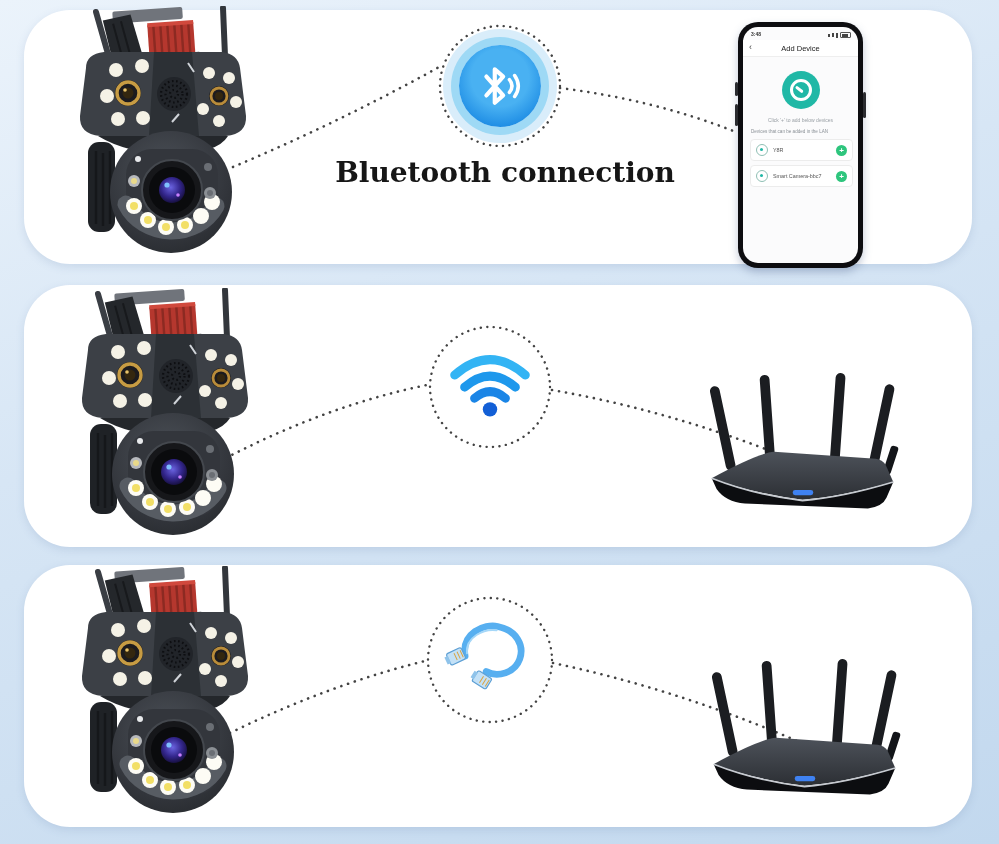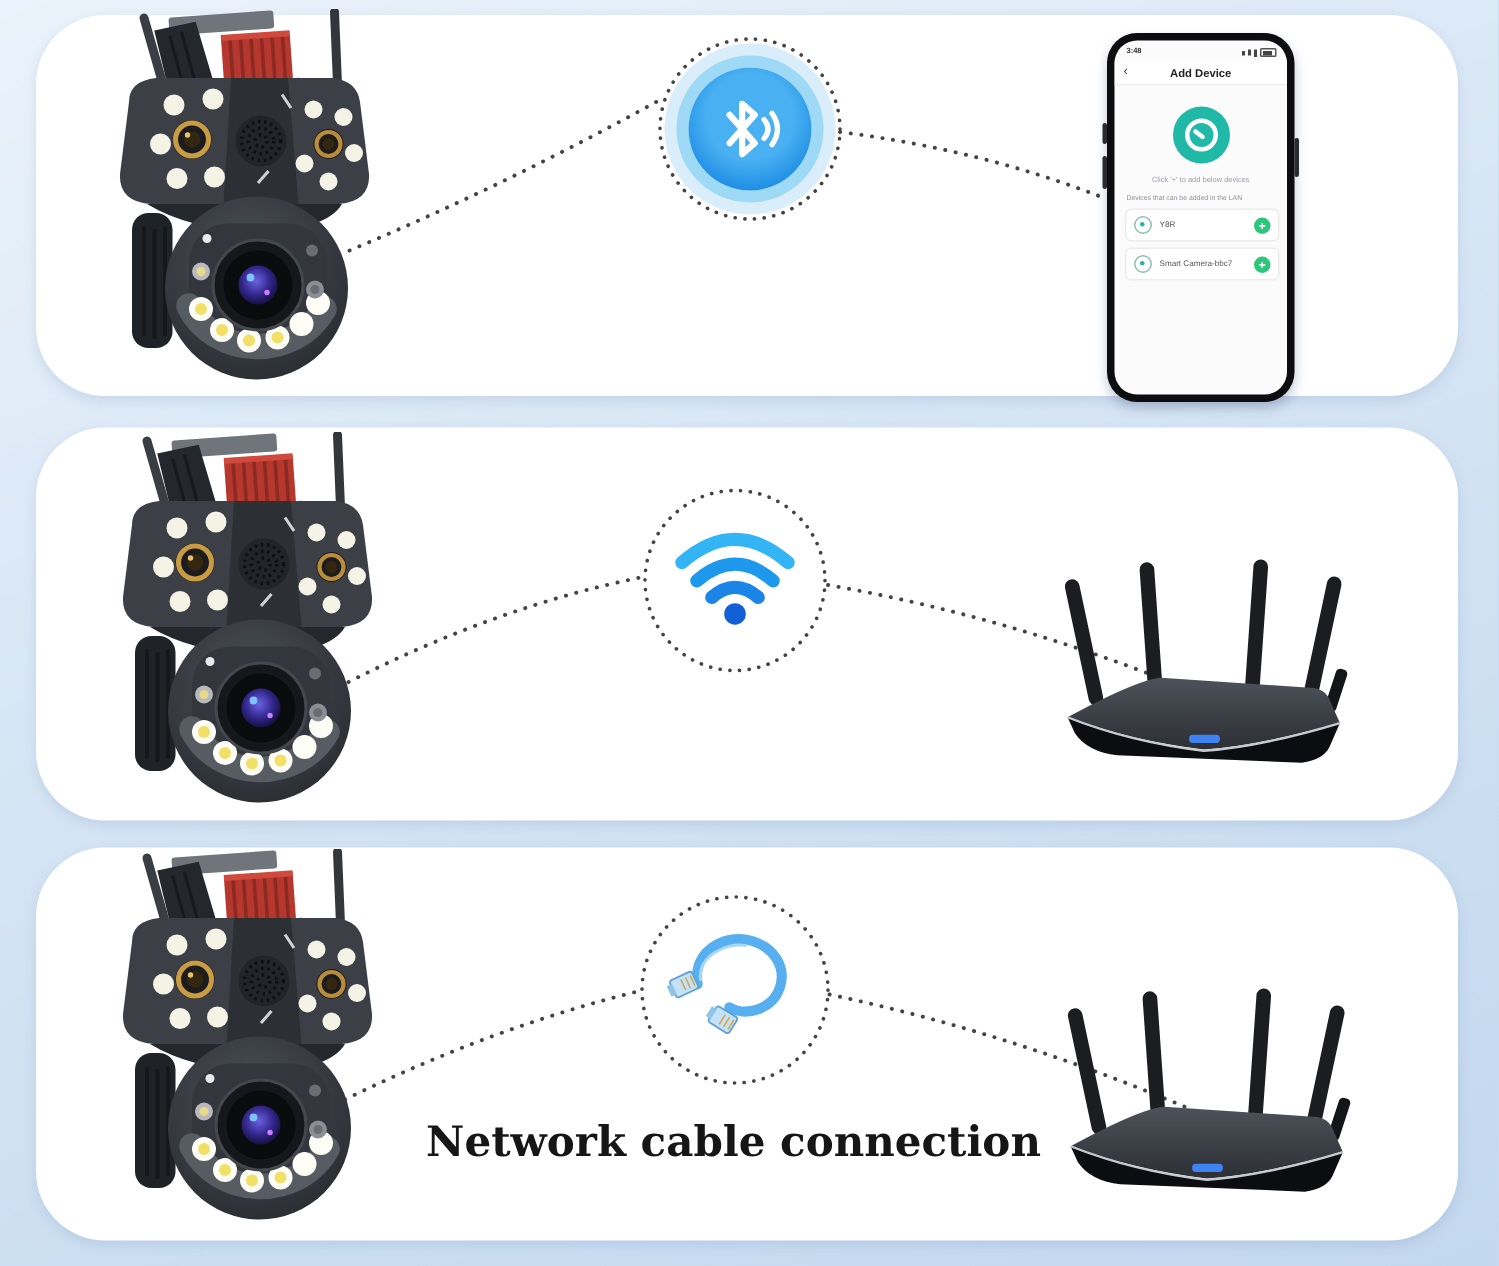--- a/index.html
+++ b/index.html
@@ -40,21 +40,21 @@
     position:absolute;left:5px;top:5px;width:115px;height:236px;background:#fbfbfc;
     border-radius:15px;overflow:hidden;
   }
   .statusbar{position:absolute;left:0;top:2px;width:100%;height:10px;font-size:5px;color:#333;}
   .statusbar .time{position:absolute;left:8px;top:2px;font-weight:bold;}
   .statusbar .sicons{position:absolute;right:7px;top:3px;display:flex;gap:2px;align-items:center;}
   .sbar{width:2px;background:#444;display:inline-block;}
   .sbatt{width:9px;height:4px;border:0.5px solid #555;border-radius:1px;position:relative;}
   .sbatt i{position:absolute;left:0.5px;top:0.5px;bottom:0.5px;width:6px;background:#444;display:block;}
   .ph-header{position:absolute;left:0;top:13px;width:100%;height:16px;border-bottom:1px solid #eee;background:#fff;}
-  .ph-title{position:absolute;left:0;top:4px;width:100%;text-align:center;font-size:7.5px;font-weight:bold;color:#222;}
+  .ph-title{position:absolute;left:0;top:4px;width:100%;text-align:center;font-size:7.5px;font-weight:normal;color:#222;}
   .ph-back{position:absolute;left:6px;top:2px;font-size:9px;color:#444;line-height:10px;}
   .search-circle{
     position:absolute;left:50%;top:44px;transform:translateX(-50%);
     width:38px;height:38px;border-radius:50%;background:#20b8a6;
     display:flex;align-items:center;justify-content:center;
   }
   .mag{width:16px;height:16px;border:3px solid #fff;border-radius:50%;position:relative;}
   .mag i{position:absolute;left:2px;top:6px;width:9px;height:2.5px;background:#fff;transform:rotate(38deg);border-radius:2px;}
   .ph-hint{position:absolute;left:0;top:90px;width:100%;text-align:center;font-size:5px;color:#9aa0a6;}
   .ph-lan{position:absolute;left:8px;top:102px;font-size:4.6px;color:#8a9096;}
@@ -234,20 +234,21 @@
     <div class="bt-disc">
       <svg width="46" height="46" viewBox="-22 -22 44 44">
         <g stroke="#ffffff" fill="none" stroke-linecap="round" stroke-linejoin="round">
           <path d="M-13 -9 L3 9 L-5 16 L-5 -16 L3 -9 L-13 9" stroke-width="4"></path>
           <path d="M9 -6 Q14 0 9 6" stroke-width="3.4"></path>
           <path d="M14 -10 Q21 0 14 10" stroke-width="3.4"></path>
         </g>
       </svg>
     </div>
   </div>
+  <div class="row-label" style="left:505px;top:172px">Bluetooth connection</div>
 
   <div class="icon-wrap" style="left:446px;top:345px;width:88px;height:80px;">
     <svg width="84" height="72" viewBox="0 0 76 62">
       <path d="M6 22 Q38 -6 70 22" stroke="#33b4f4" stroke-width="8" stroke-linecap="round" fill="none"></path>
       <path d="M15 33 Q38 13 61 33" stroke="#1e98ec" stroke-width="8" stroke-linecap="round" fill="none"></path>
       <path d="M24 43 Q38 31 52 43" stroke="#1a85e6" stroke-width="8" stroke-linecap="round" fill="none"></path>
       <circle cx="38" cy="53" r="6.5" fill="#135fd6"></circle>
     </svg>
   </div>
 
@@ -268,21 +269,20 @@
         <rect x="-9" y="-6.5" width="17" height="13" rx="2" fill="#c3e1f7" stroke="#5d9fd4" stroke-width="1.2"></rect>
         <rect x="-12" y="-4" width="4" height="8" fill="#8fc3ea"></rect>
         <g stroke="#d9a13c" stroke-width="1">
             <line x1="-1" y1="-4" x2="-1" y2="4"></line>
             <line x1="2.5" y1="-4" x2="2.5" y2="4"></line>
             <line x1="6" y1="-4" x2="6" y2="4"></line>
           </g>
       </g>
     </svg>
   </div>
-  <div class="row-label" style="left:489px;top:761px">Network cable connection</div>
 
   <div class="phone">
     <span class="nub" style="left:-3px;top:60px;width:3px;height:14px"></span>
     <span class="nub" style="left:-3px;top:82px;width:3px;height:22px"></span>
     <span class="nub" style="right:-3px;top:70px;width:3px;height:26px"></span>
     <div class="screen">
       <div class="statusbar">
         <span class="time">3:48</span>
         <span class="sicons">
           <span class="sbar" style="height:3px"></span>

